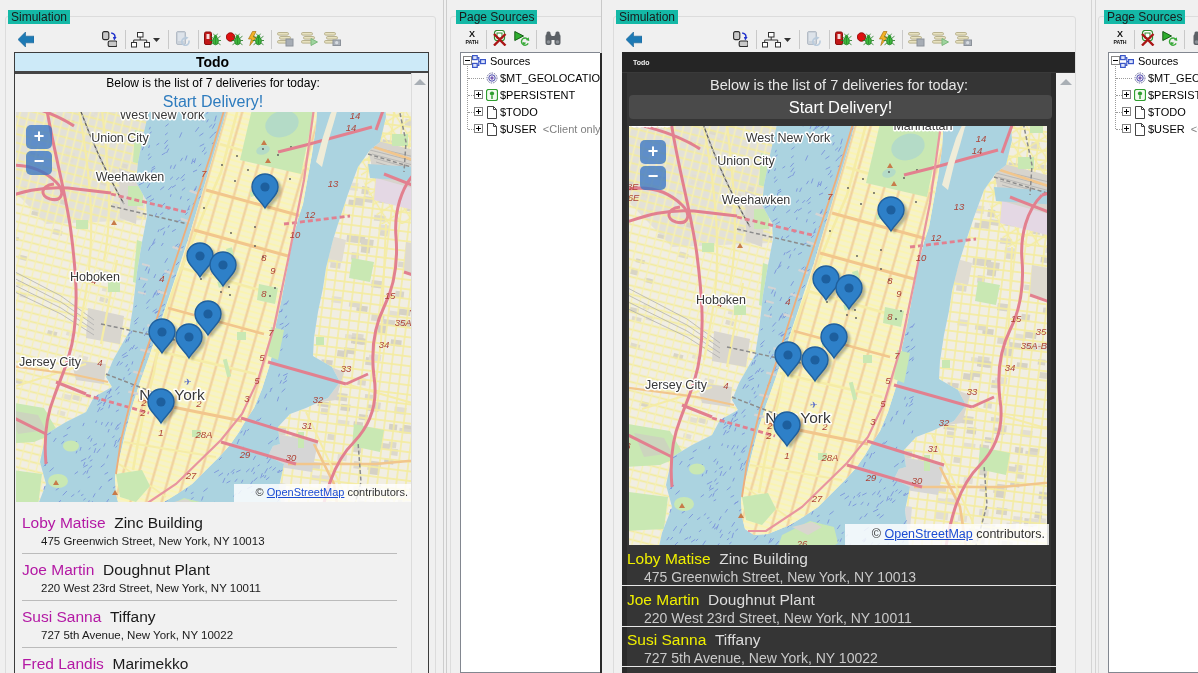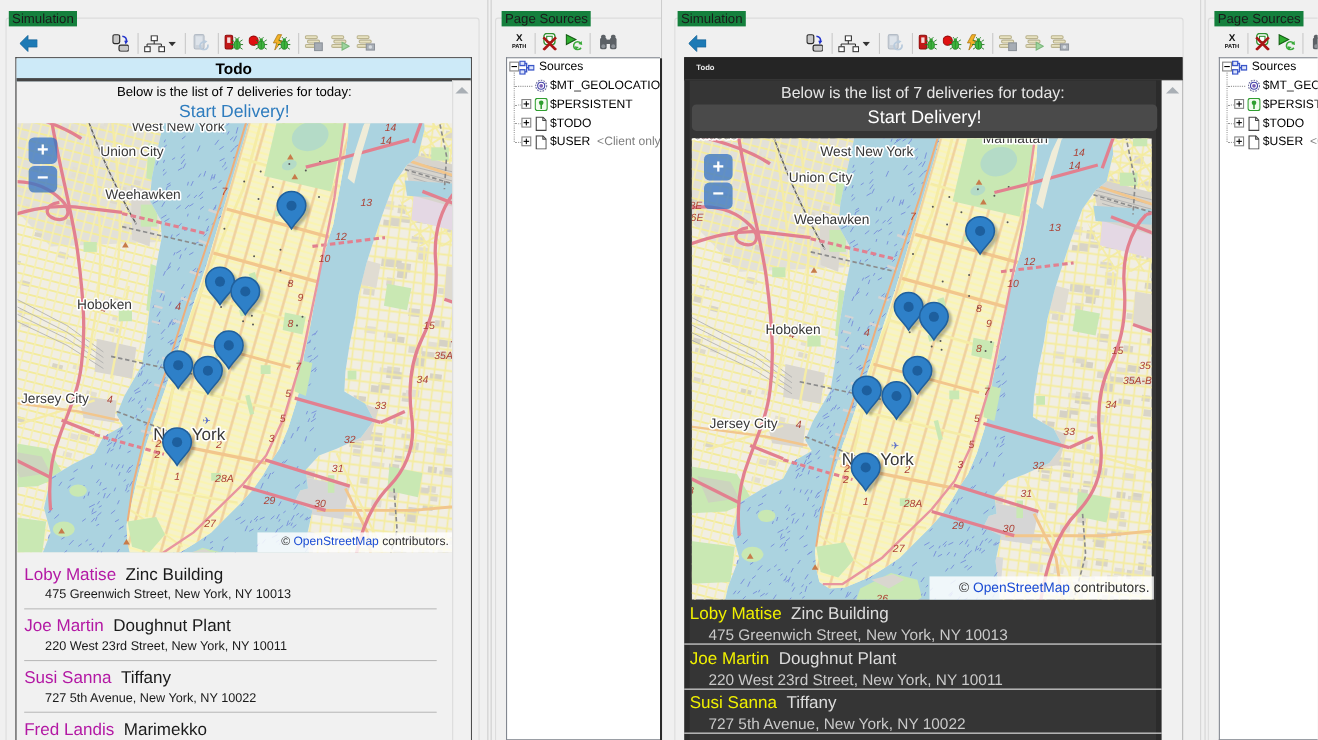--- a/index.html
+++ b/index.html
@@ -1,28 +1,28 @@
 <!DOCTYPE html>
 <html><head><meta charset="utf-8"><style>
 *{margin:0;padding:0;box-sizing:border-box}
 html,body{width:1198px;height:673px;overflow:hidden;background:#f0f0f0;
 font-family:"Liberation Sans",sans-serif;position:relative}
 .abs{position:absolute}
-.lbl{position:absolute;font-size:12px;color:#1a1a1a;background:#15803d;padding:0 3px;white-space:nowrap}
+.lbl{position:absolute;font-size:12px;color:#1a1a1a;background:#14b8a6;padding:0 3px;white-space:nowrap}
 .vsep{position:absolute;width:1px;background:#c9c9c9}
 .tree{position:absolute;background:#fff;border:1px solid #828790;border-right:none;overflow:hidden}
 .trow{position:absolute;font-size:11px;color:#000;white-space:nowrap}
 .pm{position:absolute;width:9px;height:9px;background:#fff;border:1px solid #848484}
 .pm:before{content:"";position:absolute;left:1px;top:3px;width:5px;height:1px;background:#000}
 .pm.plus:after{content:"";position:absolute;left:3px;top:1px;width:1px;height:5px;background:#000}
 .sbar{position:absolute;background:#f1f1f1}
 .uparr{position:absolute;width:0;height:0;border-left:6px solid transparent;border-right:6px solid transparent;border-bottom:6px solid #a9afb5}
 .name{position:absolute;white-space:nowrap}
 .attr{position:absolute;font-size:11px;color:#333;background:rgba(255,255,255,0.82);white-space:nowrap}
-.attr a{color:#1b4cd3;}
+.attr a{color:#1b4cd3;text-decoration:underline}
 .zctl{position:absolute;width:26px;height:50px}
 .zbtn{position:absolute;left:0;width:26px;height:24px;background:rgba(58,118,196,0.78);border-radius:5px;color:#fff;text-align:center;font-weight:bold;font-size:18px;line-height:22px}
 </style></head><body>
 <svg width="0" height="0" style="position:absolute">
     <defs>
       <pattern id="gMN" width="15" height="5.4" patternUnits="userSpaceOnUse" patternTransform="rotate(16)">
 <rect width="15" height="5.4" fill="#f6f2c9"></rect>
 <path d="M0 2.7H15" stroke="#faf4b2" stroke-width="1.9"></path>
         <path d="M7.5 0V5.4" stroke="#f0cf9c" stroke-width="2.2"></path>
       </pattern>

